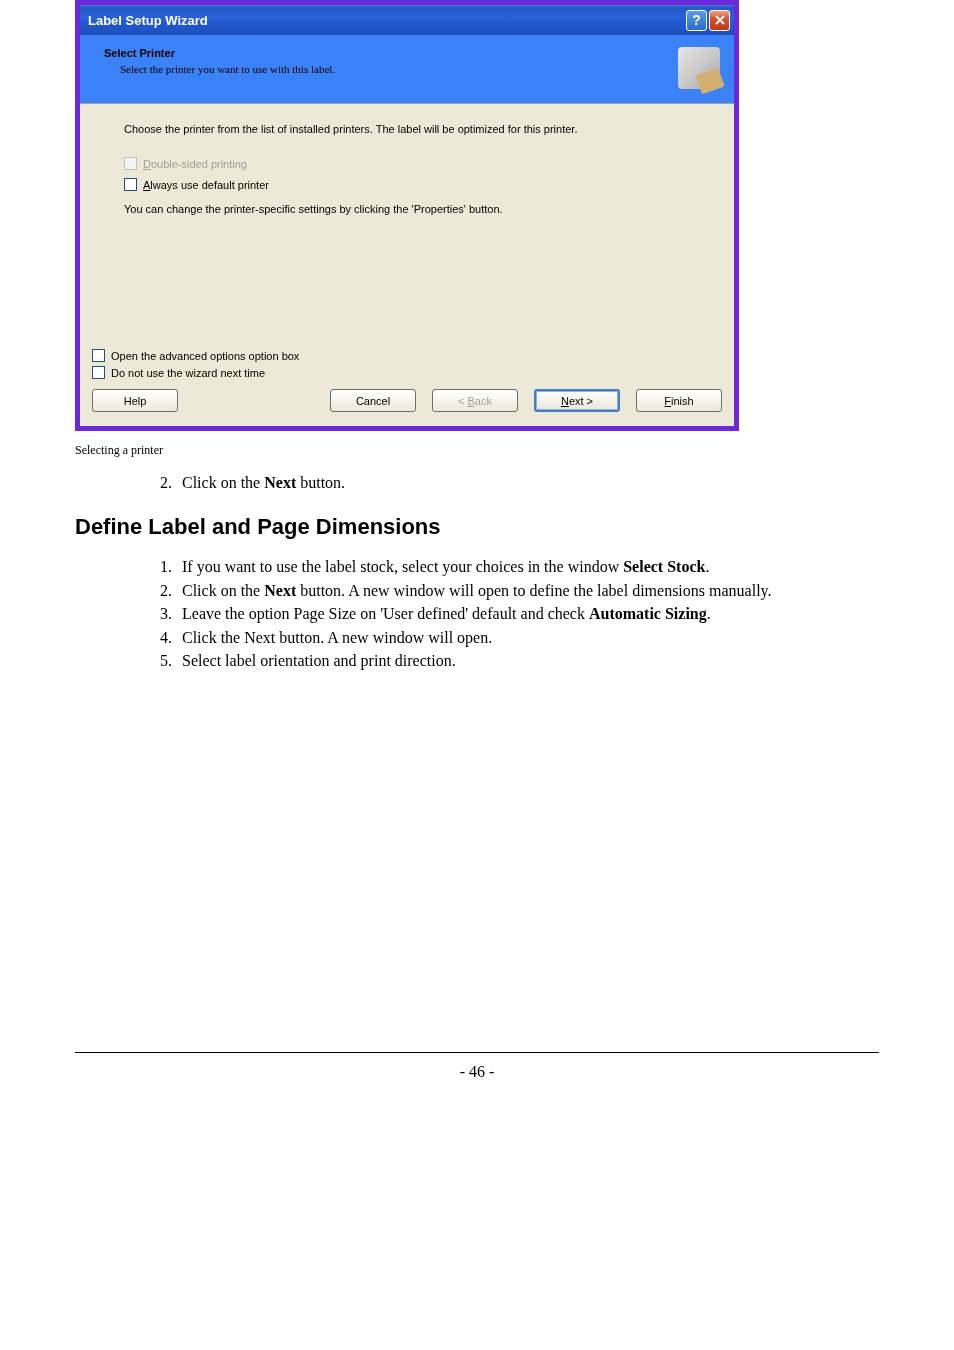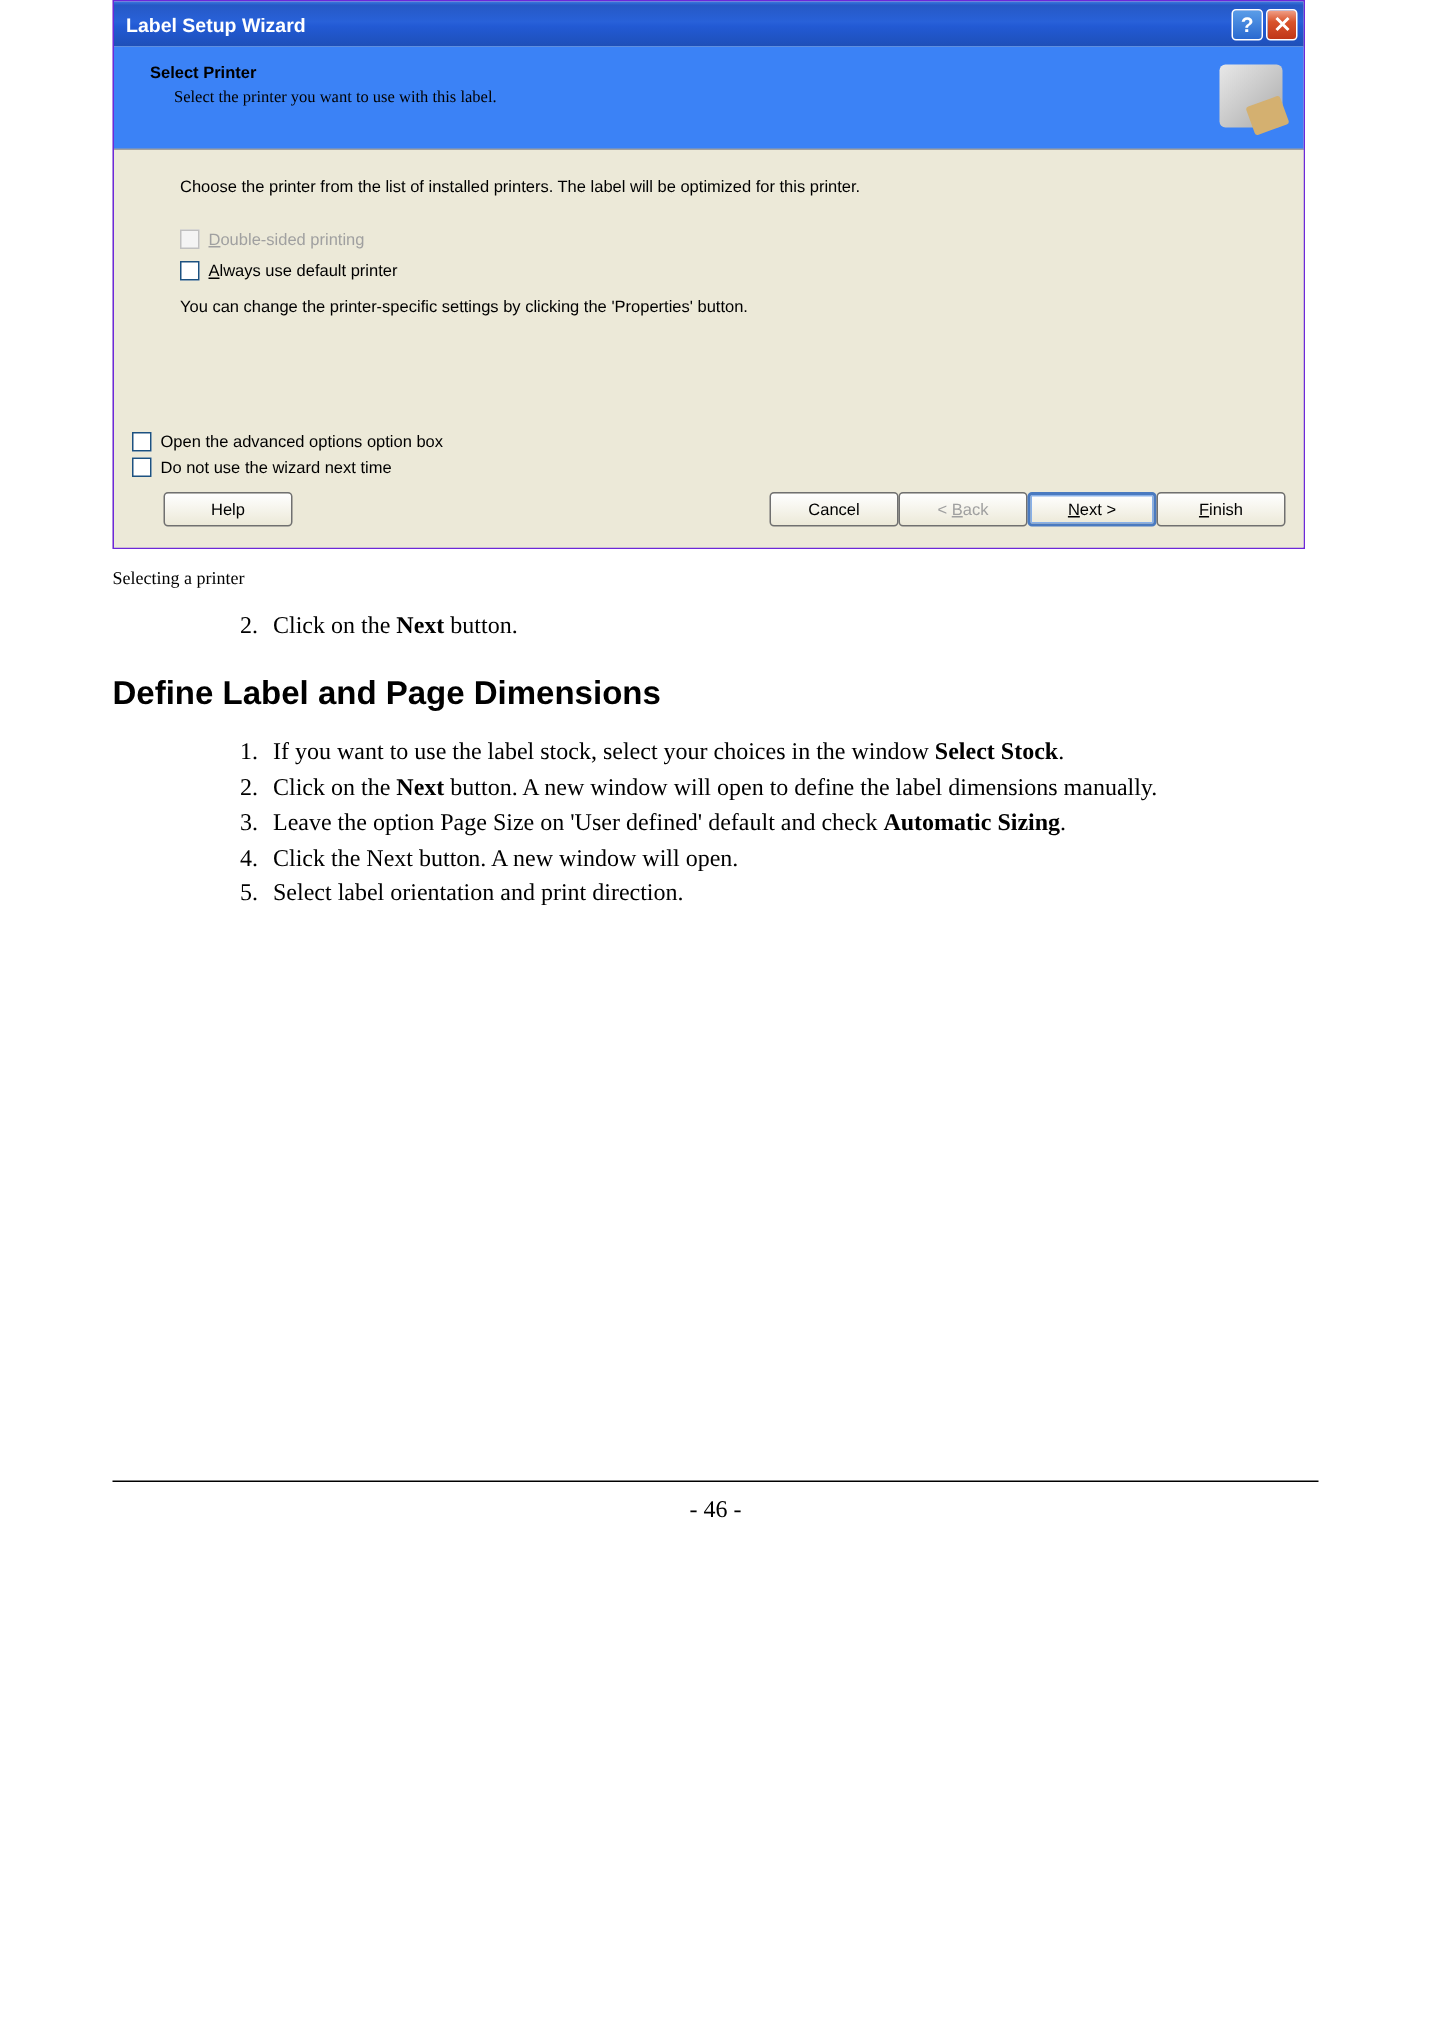--- a/index.html
+++ b/index.html
@@ -1,21 +1,21 @@
 <!DOCTYPE html>
 <html><head>
   <meta charset="utf-8">
   <style>
     * { box-sizing: border-box; margin: 0; padding: 0; }
     body { font-family: "Times New Roman", serif; background: #fff; width: 954px; }
     .page { padding: 0 75px; }
     
     .dialog {
-      width: 795px;
-      border: 1px solid #6d28d9;
+      width: 664px;
+      border: 5px solid #6d28d9;
       background: #ece9d8;
       font-family: Tahoma, sans-serif;
       font-size: 11px;
       margin-bottom: 12px;
     }
     .titlebar {
       background: linear-gradient(to bottom, #3b79e0 0%, #2659c5 8%, #2861d9 45%, #225ad4 55%, #1e4fb8 100%);
       height: 30px;
       display: flex;
       align-items: center;
@@ -109,30 +109,30 @@
     }
     .checkbox {
       width: 13px; height: 13px;
       background: #fff;
       border: 1px solid #1c5180;
     }
     .checkbox.disabled { background: #f4f4f4; border-color: #c0c0c0; }
     .cb-label.disabled { color: #a0a0a0; }
     .underline { text-decoration: underline; }
     
-    .note { margin-top: 12px; margin-bottom: 59px; }
+    .note { margin-top: 12px; margin-bottom: 116px; }
     
     .footer {
       background: #ece9d8;
       padding: 8px 12px 14px 12px;
       border-top: 0;
     }
     .footer .checkbox-row { margin-bottom: 4px; }
     .button-row {
-      display: flex; gap: 0; margin-top: 10px; align-items: flex-end; margin-left: 21px;
+      display: flex; gap: 16px; margin-top: 10px; align-items: flex-end;
     }
     .button-row .spacer { flex: 1; }
     .button-row .win-btn { min-width: 75px; width: 86px; }
     .help-btn { width: 86px; }
     
     .caption { font-size: 12px; margin: 6px 0 14px 0; }
     ol.doc-list { margin-left: 90px; font-size: 16px; }
     ol.doc-list li { margin-bottom: 2px; padding-left: 6px; line-height: 1.35; margin-left: 11px; }
     .section-title {
       font-family: Verdana, Arial, sans-serif;

